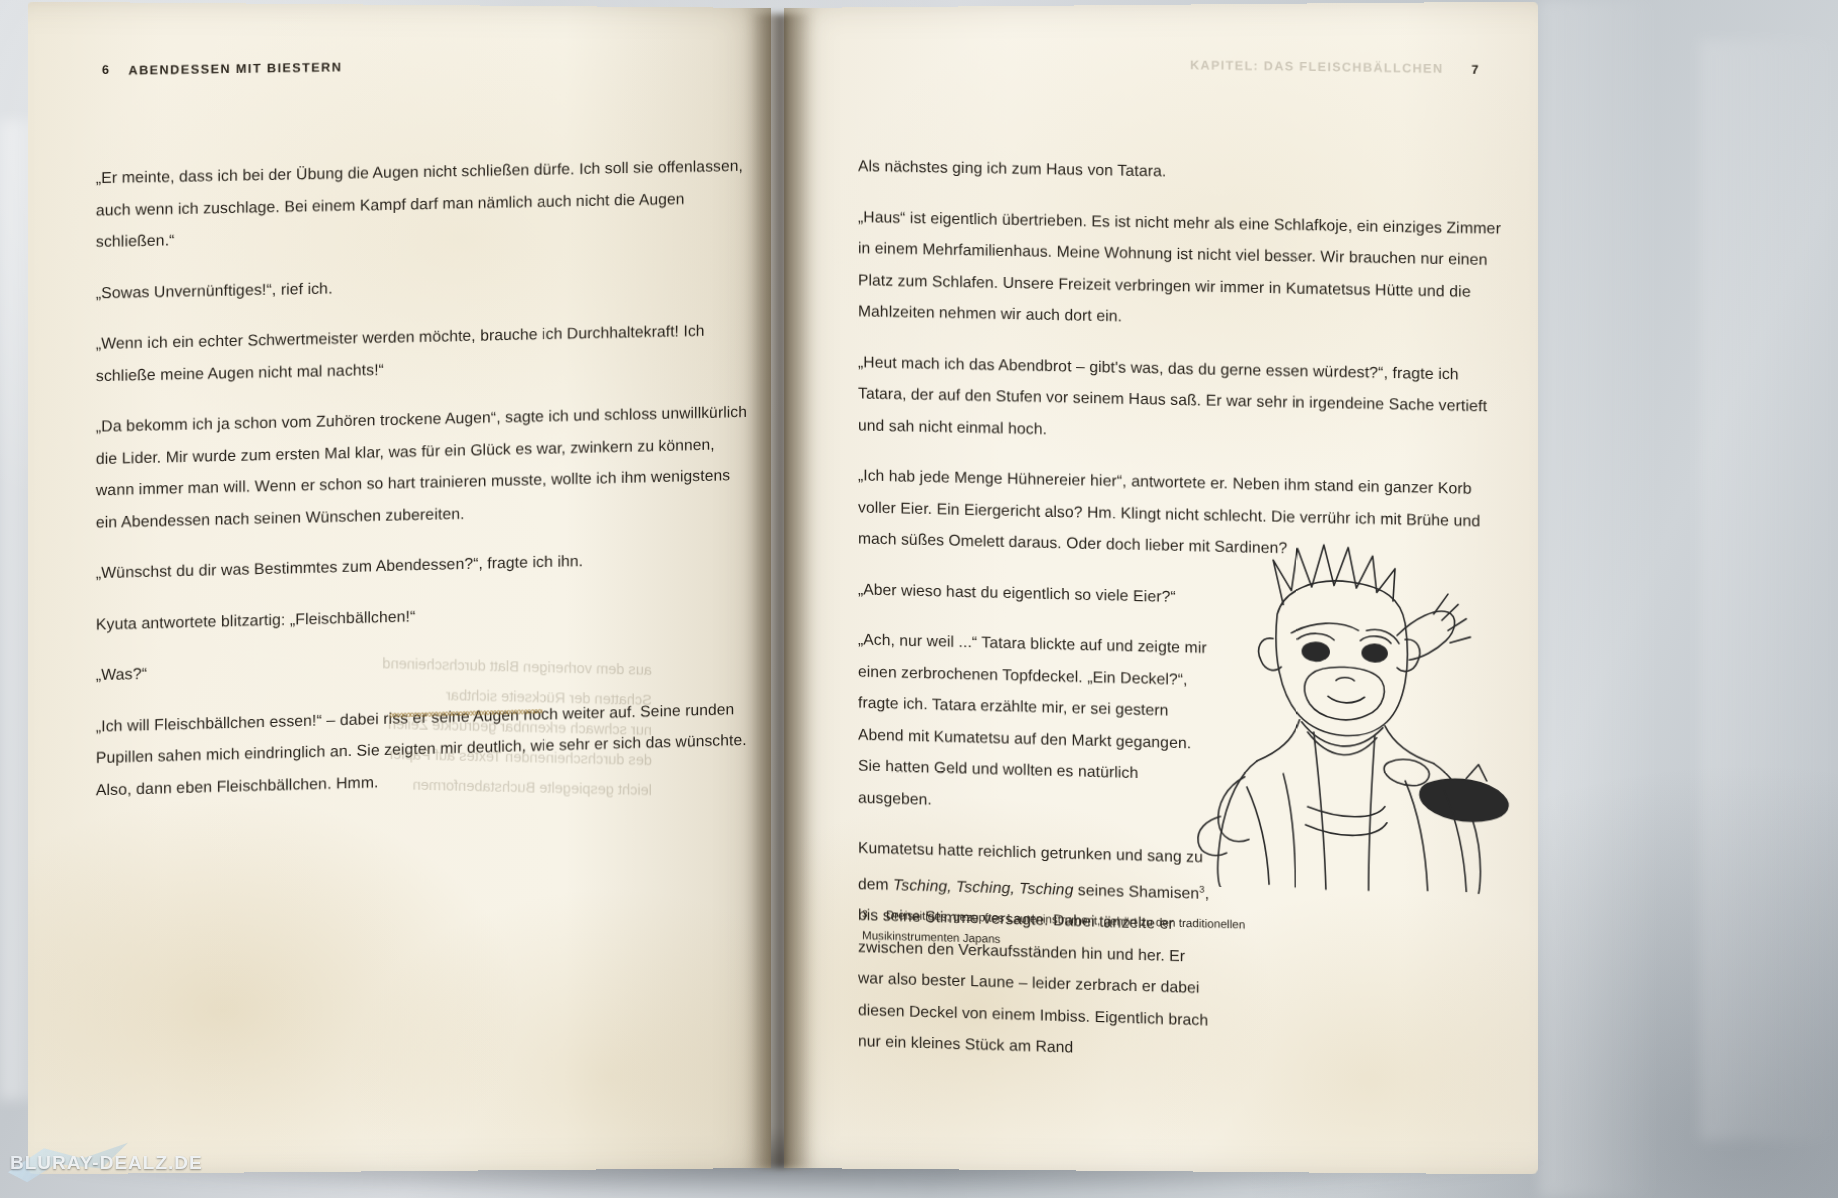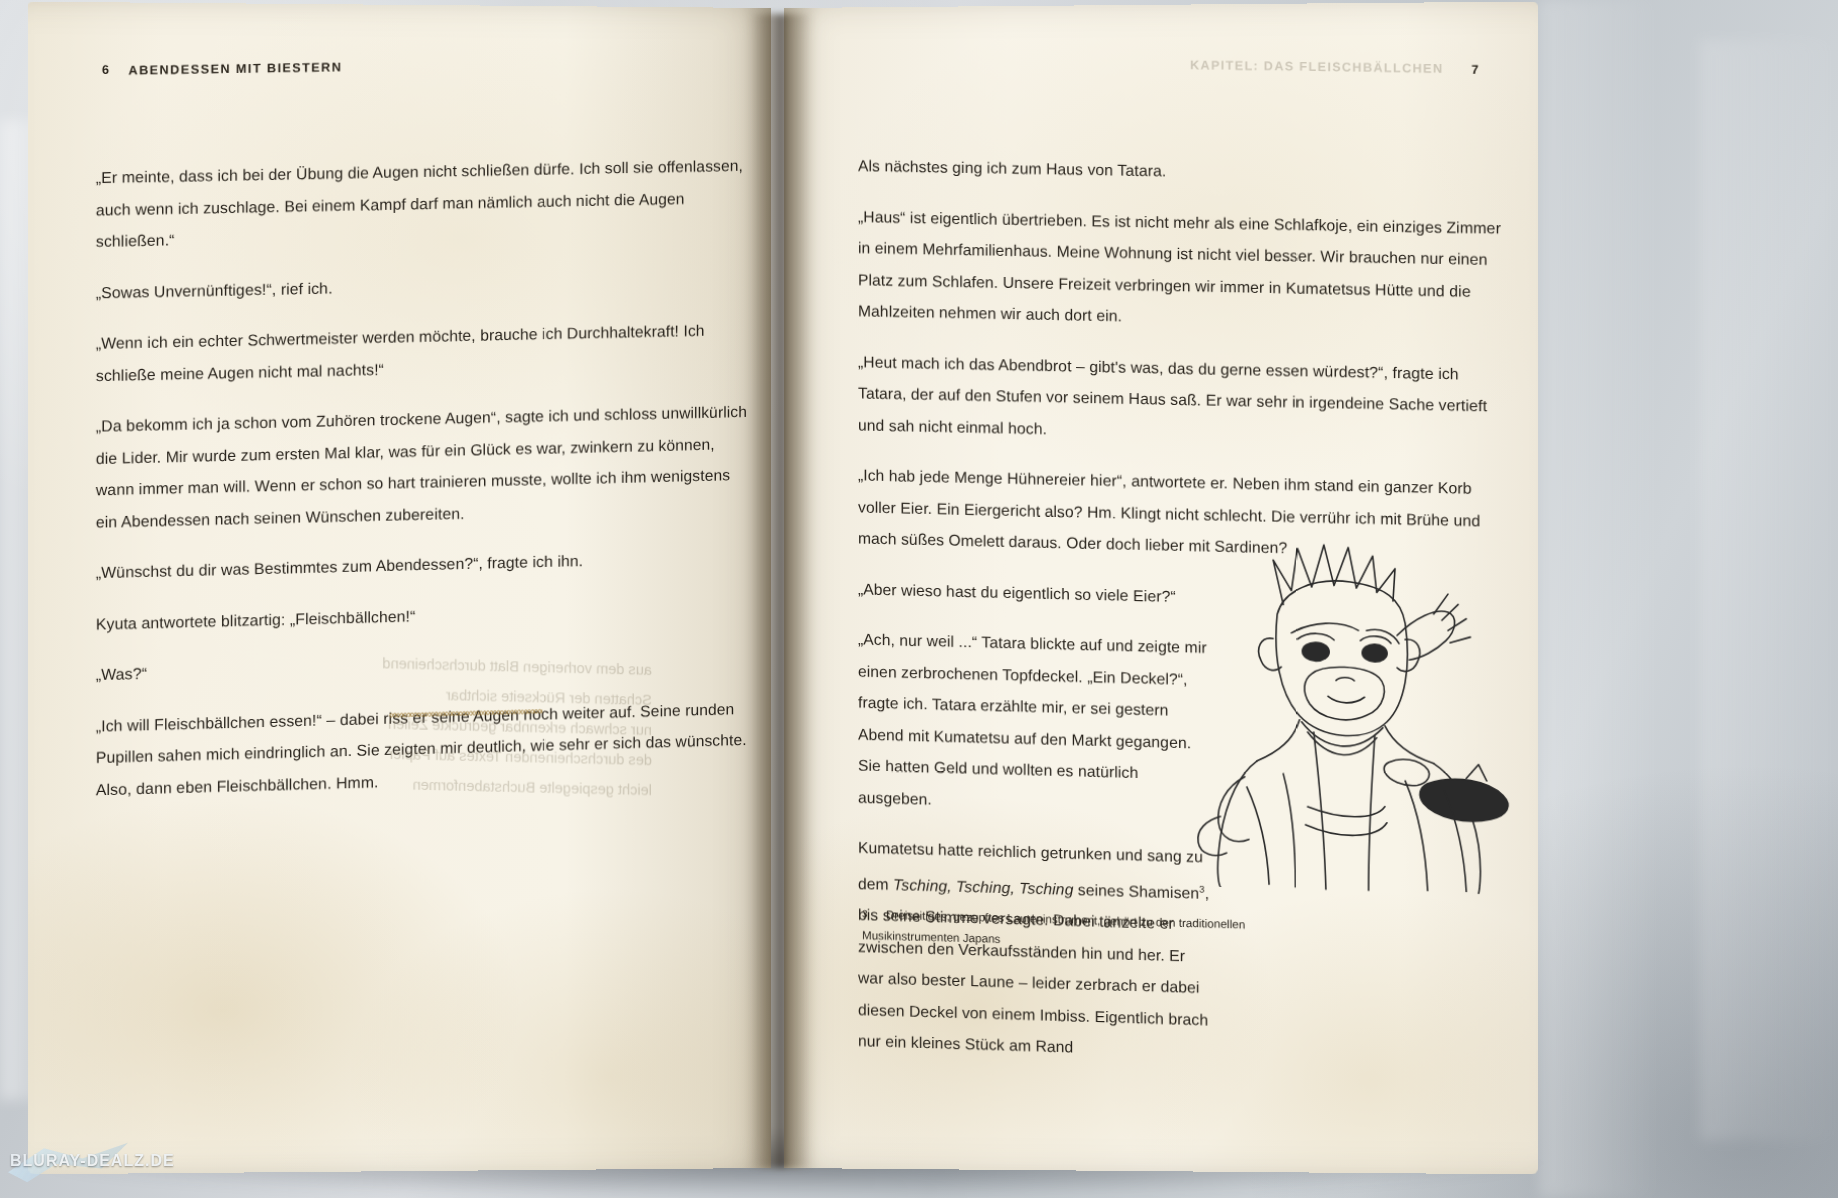--- a/index.html
+++ b/index.html
@@ -224,21 +224,21 @@
     left: 8px;
     bottom: 8px;
     width: 270px;
     height: 52px;
     opacity: 0.85;
   }
   #watermark .wm-text {
     position: absolute;
     left: 2px;
     top: 14px;
-    font-size: 16px;
+    font-size: 19px;
     font-weight: bold;
     letter-spacing: 1px;
     color: #eef3f7;
     text-shadow: 0 1px 2px rgba(0,0,0,0.45);
     font-family: "Liberation Sans", sans-serif;
   }
   #watermark .wm-swoosh {
     position: absolute;
     left: 0; top: 2px;
     width: 120px; height: 46px;

